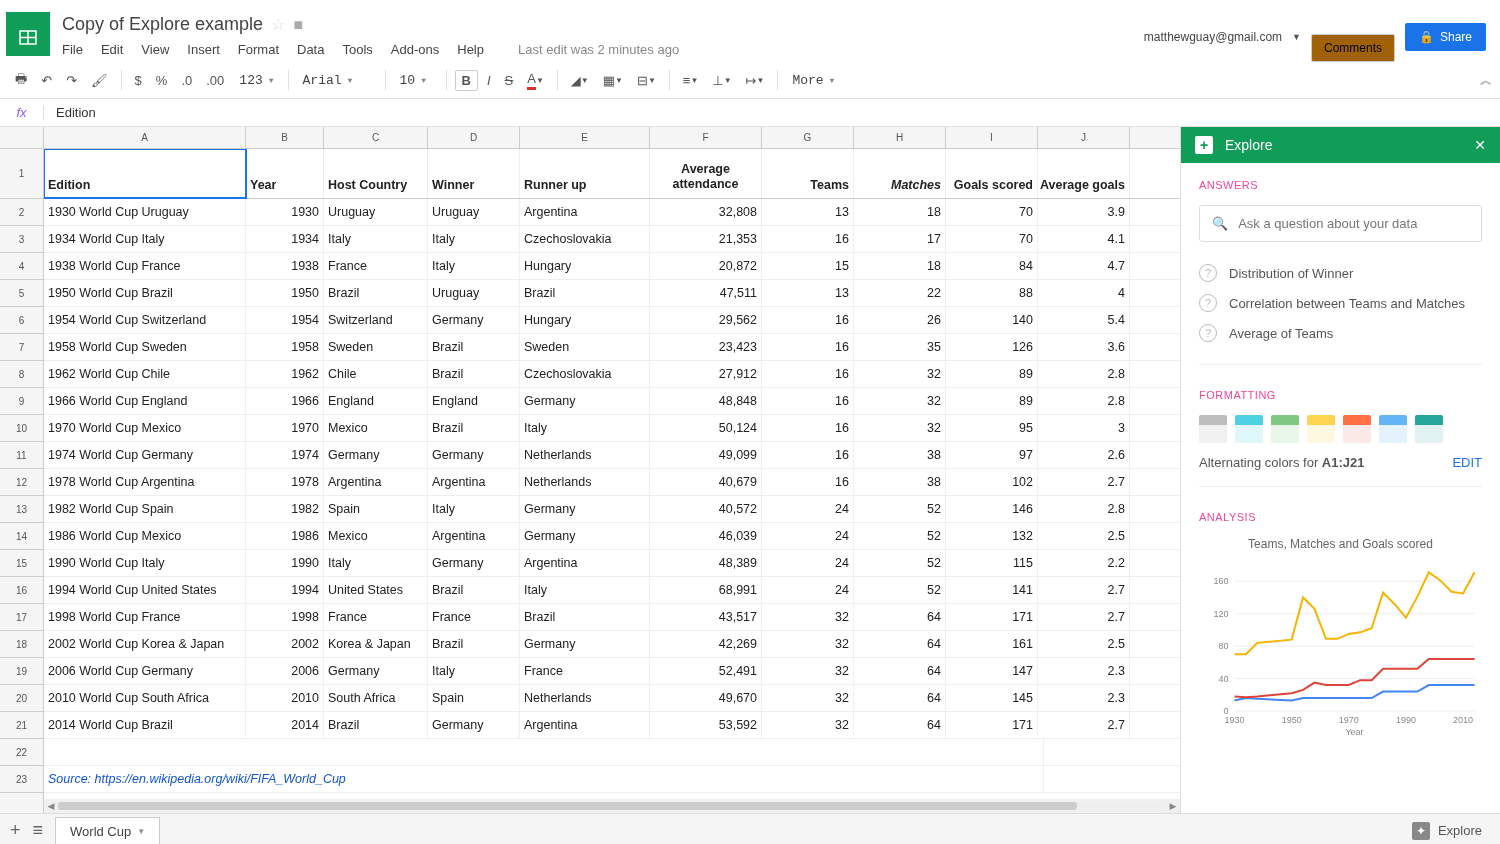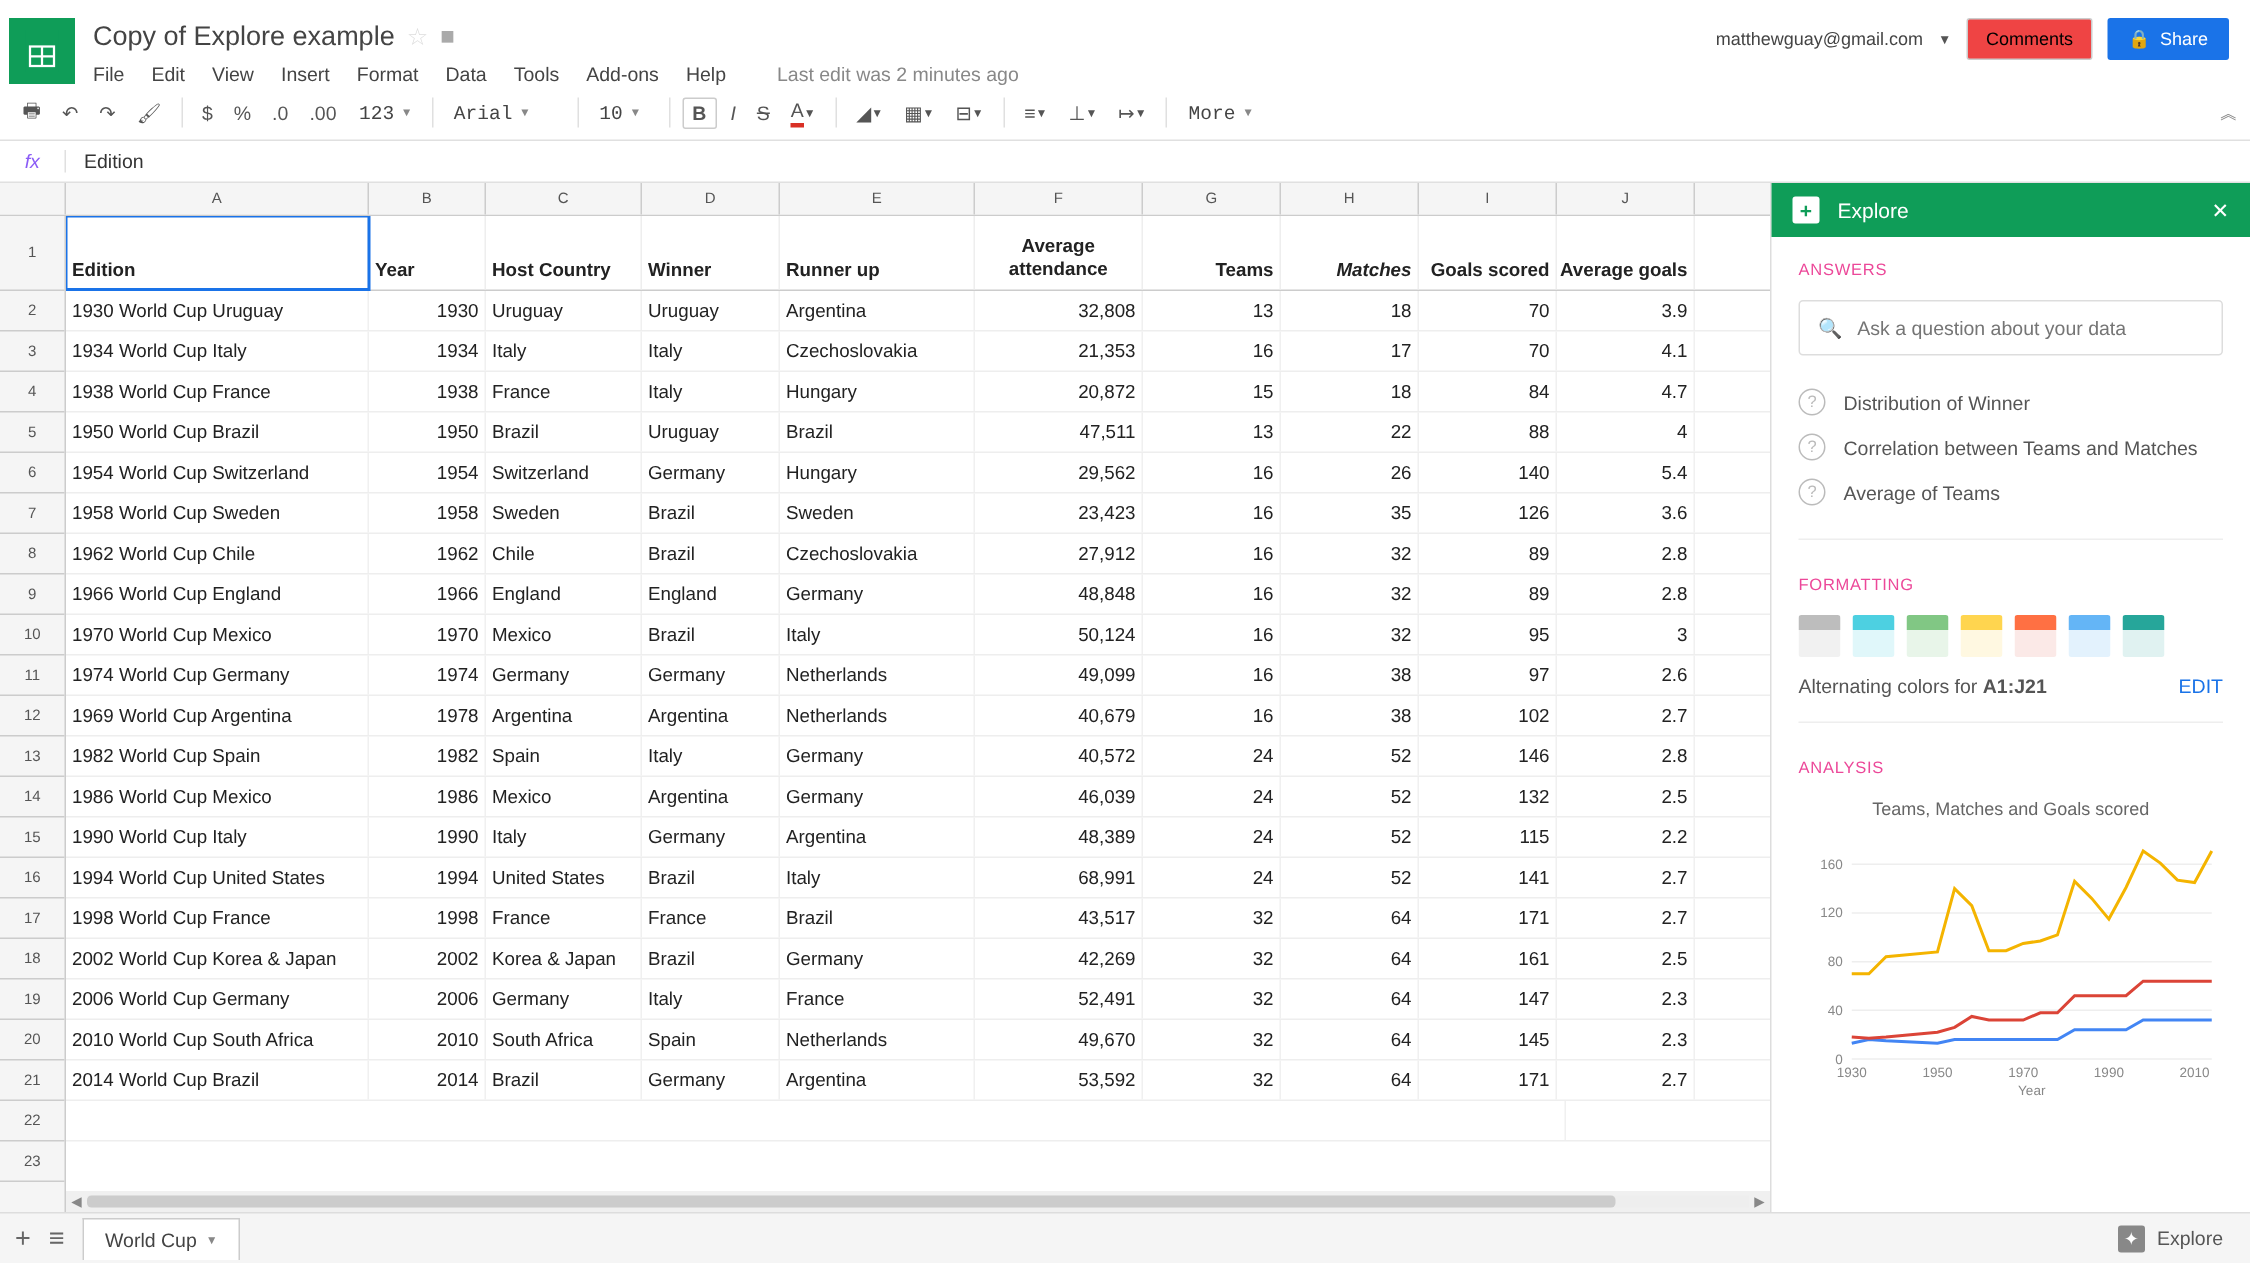--- a/index.html
+++ b/index.html
@@ -11,21 +11,21 @@
 .doc-title-row { display: flex; align-items: center; gap: 8px; }
 .doc-title { font-size: 18px; color: #444; }
 .star { color: #ddd; font-size: 16px; }
 .folder-icon { color: #aaa; font-size: 16px; }
 .menu-bar { display: flex; gap: 18px; margin-top: 7px; font-size: 13px; color: #444; }
 .menu-bar .item { cursor: pointer; }
 .last-edit { color: #888; margin-left: 16px; }
 .header-right { display: flex; align-items: center; gap: 10px; padding-top: 4px; }
 .user-email { font-size: 12px; color: #444; }
 .caret { font-size: 9px; color: #555; }
-.comments-btn { border: 1px solid #ccc; background: #ef4444; padding: 6px 12px; border-radius: 2px; font-size: 12px; cursor: pointer; }
+.comments-btn { border: 1px solid #ccc; background: #a16207; padding: 6px 12px; border-radius: 2px; font-size: 12px; cursor: pointer; margin-top: 22px; }
 .share-btn { background: #1a73e8; color: #fff; border: none; padding: 7px 14px; border-radius: 2px; font-size: 12px; cursor: pointer; display: flex; align-items: center; gap: 6px; }
 
 .toolbar { display: flex; align-items: center; padding: 4px 10px; border-bottom: 1px solid #e0e0e0; height: 37px; gap: 4px; position: relative; }
 .tb-btn { padding: 4px 5px; color: #555; cursor: pointer; display: inline-flex; align-items: center; font-size: 13px; }
 .tb-sep { width: 1px; height: 20px; background: #e0e0e0; margin: 0 4px; }
 .tb-select { padding: 3px 6px; color: #444; cursor: pointer; display: inline-flex; align-items: center; gap: 6px; font-family: Liberation Mono, monospace; }
 .tb-select .dd { font-size: 8px; color: #888; }
 .bold { font-weight: bold; border: 1px solid #ccc; border-radius: 2px; padding: 2px 6px; }
 .collapsed-arrow { position: absolute; right: 8px; color: #888; font-size: 12px; cursor: pointer; }
 
@@ -350,21 +350,21 @@
             <div class="cell cw-C">Germany</div>
             <div class="cell cw-D">Germany</div>
             <div class="cell cw-E">Netherlands</div>
             <div class="cell cw-F num">49,099</div>
             <div class="cell cw-G num">16</div>
             <div class="cell cw-H num">38</div>
             <div class="cell cw-I num">97</div>
             <div class="cell cw-J num">2.6</div>
           </div>
           <div class="data-row">
-            <div class="cell cw-A">1969 World Cup Argentina</div>
+            <div class="cell cw-A">1978 World Cup Argentina</div>
             <div class="cell cw-B num">1978</div>
             <div class="cell cw-C">Argentina</div>
             <div class="cell cw-D">Argentina</div>
             <div class="cell cw-E">Netherlands</div>
             <div class="cell cw-F num">40,679</div>
             <div class="cell cw-G num">16</div>
             <div class="cell cw-H num">38</div>
             <div class="cell cw-I num">102</div>
             <div class="cell cw-J num">2.7</div>
           </div>
@@ -471,20 +471,23 @@
             <div class="cell cw-D">Germany</div>
             <div class="cell cw-E">Argentina</div>
             <div class="cell cw-F num">53,592</div>
             <div class="cell cw-G num">32</div>
             <div class="cell cw-H num">64</div>
             <div class="cell cw-I num">171</div>
             <div class="cell cw-J num">2.7</div>
           </div>
           <div class="data-row">
             <div class="cell cw-A" style="width: 1000px;"></div>
+          </div>
+          <div class="data-row source-row">
+            <div class="cell" style="width: 1000px;">Source: https://en.wikipedia.org/wiki/FIFA_World_Cup</div>
           </div>
         </div>
     </div>
     <div class="hscroll">
       <div class="arrow">◀</div>
         <div class="track">
           <div class="thumb"></div>
         </div>
         <div class="arrow">▶</div>
     </div>

